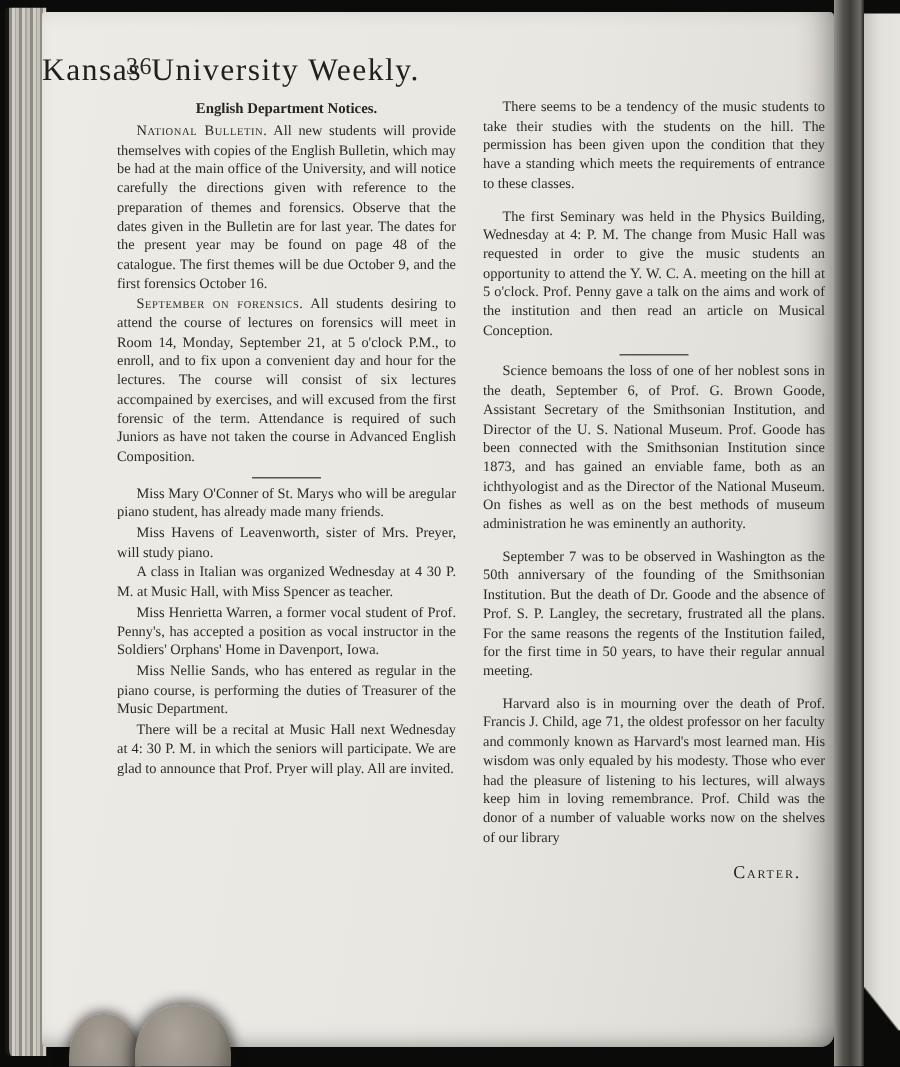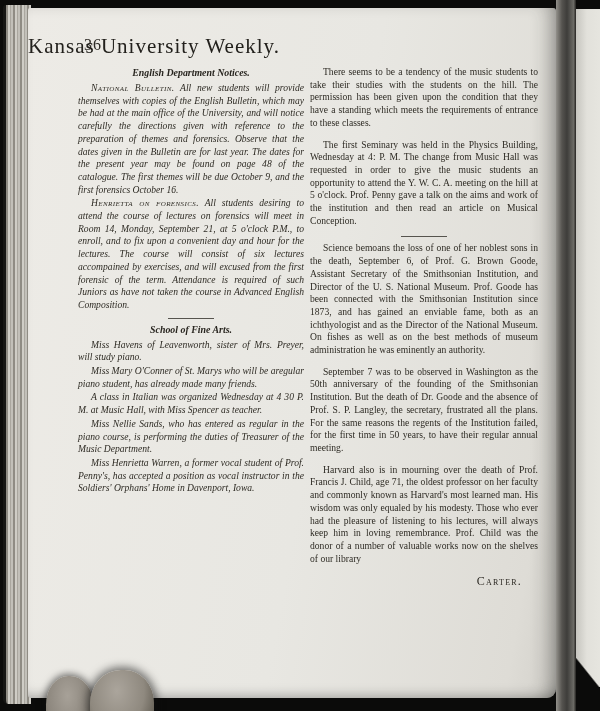--- a/index.html
+++ b/index.html
@@ -53,22 +53,22 @@
     position:absolute; left:56px; top:28px;
     font-size:16px; color:#2c2a25; letter-spacing:1px;
   }
   .masthead {
     position:absolute; left:0; right:26px; top:26px;
     font-size:21px; color:#22201c; letter-spacing:1px;
   }
 
   
   .col { position:absolute; top:58px; color:#2e2b24; }
-  .col-left  { left:50px;  width:226px;font-style:italic; }
-  .col-right { left:282px; width:228px; }
+  .col-left  { left:50px;  width:226px; }
+  .col-right { left:294px; width:228px; }
 
   p.para {
     margin:0; font-size:9.6px; line-height:12.7px;
     text-align:justify; text-indent:13px;
   }
   .col-left  p.para { margin-bottom:1px; }
   .col-right p.para { margin-bottom:9px; }
 
   .heading {
     font-weight:bold; text-align:center;
@@ -111,31 +111,31 @@
   <div class="page-number">36</div>
   <div class="masthead">Kansas University Weekly.</div>
 
   <div class="col col-left">
     <p class="heading">English Department Notices.</p>
     <p class="para">
       <span class="lead">National Bulletin.</span>
       <span>All new students will provide themselves with copies of the English Bulletin, which may be had at the main office of the University, and will notice carefully the directions given with reference to the preparation of themes and forensics. Observe that the dates given in the Bulletin are for last year. The dates for the present year may be found on page 48 of the catalogue. The first themes will be due October 9, and the first forensics October 16.</span>
     </p>
     <p class="para">
-      <span class="lead">Henrietta on forensics.</span>
+      <span class="lead">September on forensics.</span>
       <span>All students desiring to attend the course of lectures on forensics will meet in Room 14, Monday, September 21, at 5 o'clock P.M., to enroll, and to fix upon a convenient day and hour for the lectures. The course will consist of six lectures accompained by exercises, and will excused from the first forensic of the term. Attendance is required of such Juniors as have not taken the course in Advanced English Composition.</span>
     </p>
 
     <div class="rule"></div>
-    <p class="heading">School of Fine Arts.</p>
+    <p class="para">Miss Mary O'Conner of St. Marys who will be aregular piano student, has already made many friends.</p>
     <p class="para">Miss Havens of Leavenworth, sister of Mrs. Preyer, will study piano.</p>
-    <p class="para">Miss Mary O'Conner of St. Marys who will be aregular piano student, has already made many friends.</p>
     <p class="para">A class in Italian was organized Wednesday at 4 30 P. M. at Music Hall, with Miss Spencer as teacher.</p>
+    <p class="para">Miss Henrietta Warren, a former vocal student of Prof. Penny's, has accepted a position as vocal instructor in the Soldiers' Orphans' Home in Davenport, Iowa.</p>
     <p class="para">Miss Nellie Sands, who has entered as regular in the piano course, is performing the duties of Treasurer of the Music Department.</p>
-    <p class="para">Miss Henrietta Warren, a former vocal student of Prof. Penny's, has accepted a position as vocal instructor in the Soldiers' Orphans' Home in Davenport, Iowa.</p>
+    <p class="para">There will be a recital at Music Hall next Wednesday at 4: 30 P. M. in which the seniors will participate. We are glad to announce that Prof. Pryer will play. All are invited.</p>
   </div>
 
   <div class="col col-right">
     <p class="para">There seems to be a tendency of the music students to take their studies with the students on the hill. The permission has been given upon the condition that they have a standing which meets the requirements of entrance to these classes.</p>
     <p class="para">The first Seminary was held in the Physics Building, Wednesday at 4: P. M. The change from Music Hall was requested in order to give the music students an opportunity to attend the Y. W. C. A. meeting on the hill at 5 o'clock. Prof. Penny gave a talk on the aims and work of the institution and then read an article on Musical Conception.</p>
 
     <div class="rule"></div>
     <p class="para">Science bemoans the loss of one of her noblest sons in the death, September 6, of Prof. G. Brown Goode, Assistant Secretary of the Smithsonian Institution, and Director of the U. S. National Museum. Prof. Goode has been connected with the Smithsonian Institution since 1873, and has gained an enviable fame, both as an ichthyologist and as the Director of the National Museum. On fishes as well as on the best methods of museum administration he was eminently an authority.</p>
     <p class="para">September 7 was to be observed in Washington as the 50th anniversary of the founding of the Smithsonian Institution. But the death of Dr. Goode and the absence of Prof. S. P. Langley, the secretary, frustrated all the plans. For the same reasons the regents of the Institution failed, for the first time in 50 years, to have their regular annual meeting.</p>
     <p class="para">Harvard also is in mourning over the death of Prof. Francis J. Child, age 71, the oldest professor on her faculty and commonly known as Harvard's most learned man. His wisdom was only equaled by his modesty. Those who ever had the pleasure of listening to his lectures, will always keep him in loving remembrance. Prof. Child was the donor of a number of valuable works now on the shelves of our library</p>

